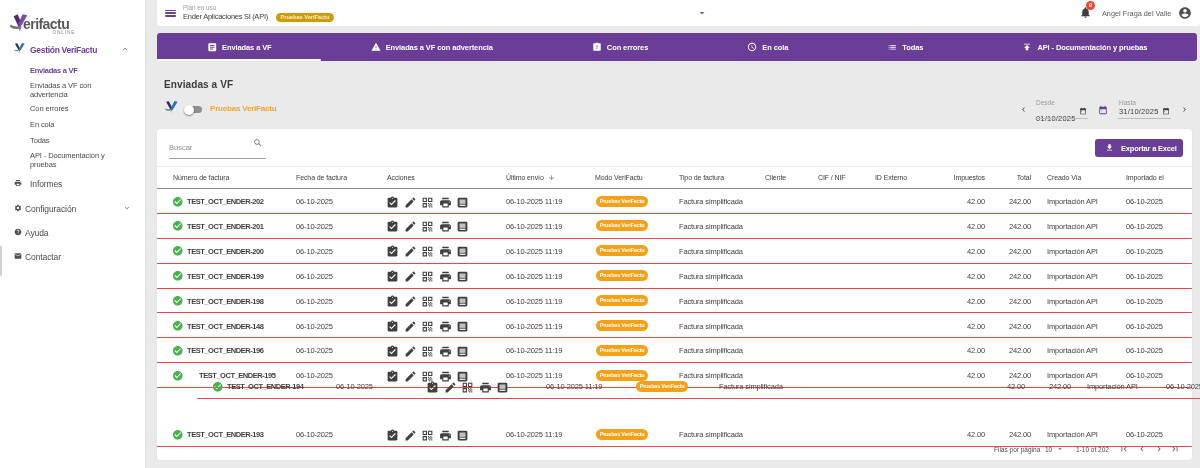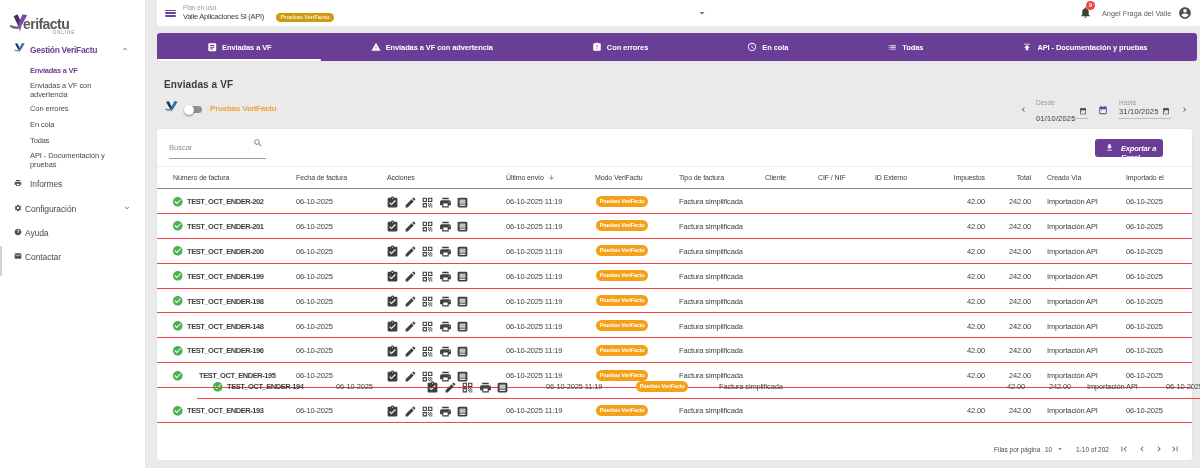--- a/index.html
+++ b/index.html
@@ -91,21 +91,21 @@
       <path d="M7.41 8.59 12 13.17l4.59-4.58L18 10l-6 6-6-6z" fill="#5f5f5f"></path>
     </svg>
 </div>
 <div class="topbar">
 <div class="abs" style="left:8px;top:9.5px;width:10.5px;height:7.5px;display:flex;flex-direction:column;justify-content:space-between;">
       <div style="height:1.6px;background:#6a3e97;border-radius:1px;"></div>
       <div style="height:1.6px;background:#6a3e97;border-radius:1px;"></div>
       <div style="height:1.6px;background:#6a3e97;border-radius:1px;"></div>
     </div>
 <div class="abs" style="left:26px;top:3.5px;font-size:6.3px;color:#9a9a9a;">Plan en uso</div>
-<div class="abs" style="left:26px;top:12px;font-size:7.5px;color:#3c3c3c;letter-spacing:-0.25px;">Valle Aplicaciones Sl (API)</div>
+<div class="abs" style="left:26px;top:12px;font-size:7.5px;color:#3c3c3c;letter-spacing:-0.25px;">Ender Aplicaciones Sl (API)</div>
 <div class="abs" style="left:119px;top:12.5px;height:9px;background:#cf9b0c;border-radius:4.5px;padding:0 4.5px;font-size:5.8px;font-weight:700;color:#f7ecca;line-height:9px;letter-spacing:-0.1px;">Pruebas VeriFactu</div>
 <div class="abs" style="left:539px;top:6.5px;">
       <svg width="12" height="12" viewBox="0 0 24 24">
         <path d="M7 10l5 5 5-5z" fill="#6f6f6f"></path>
       </svg>
     </div>
 <div class="abs" style="left:922px;top:6px;">
       <svg width="13" height="13" viewBox="0 0 24 24">
         <path d="M12 22c1.1 0 2-.9 2-2h-4c0 1.1.89 2 2 2zm6-6v-5c0-3.07-1.64-5.64-4.5-6.32V4c0-.83-.67-1.5-1.5-1.5s-1.5.67-1.5 1.5v.68C7.63 5.36 6 7.92 6 11v5l-2 2v1h16v-1l-2-2z" fill="#3f3f3f"></path>
       </svg>
@@ -196,21 +196,21 @@
   </div>
 <div class="abs" style="left:187px;top:106px;width:15px;height:6.5px;background:#8f8f8f;border-radius:3.5px;"></div>
 <div class="abs" style="left:184px;top:104.5px;width:10px;height:10px;background:#fff;border-radius:50%;box-shadow:0 1px 2px rgba(0,0,0,0.45);"></div>
 <div class="abs" style="left:210px;top:103.5px;font-size:8px;font-weight:700;color:#efa42f;letter-spacing:-0.2px;">Pruebas VeriFactu</div>
 <div class="card">
 <div class="abs" style="left:12px;top:14px;font-size:7.5px;color:#8f8f8f;">Buscar</div>
 <div class="abs" style="left:12px;top:28.5px;width:97px;height:1px;background:#9e9e9e;"></div>
 <svg class="abs" width="10" height="10" viewBox="0 0 24 24" style="left:96px;top:9px;">
       <path d="M15.5 14h-.79l-.28-.27C15.41 12.59 16 11.11 16 9.5 16 5.91 13.09 3 9.5 3S3 5.91 3 9.5 5.91 16 9.5 16c1.61 0 3.09-.59 4.23-1.57l.27.28v.79l5 4.99L20.49 19l-4.99-5zm-6 0C7.01 14 5 11.99 5 9.5S7.01 5 9.5 5 14 7.01 14 9.5 11.99 14 9.5 14z" fill="#757575"></path>
     </svg>
-<div class="abs" style="left:938px;top:10px;width:68px;height:18px;background:#6a3e97;border-radius:3px;color:#fff;font-style:italic;">
+<div class="abs" style="left:938px;top:10px;width:88px;height:18px;background:#6a3e97;border-radius:3px;color:#fff;">
       <span style="position:absolute;left:10px;top:4px;">
         <svg width="9" height="9" viewBox="0 0 24 24">
           <path d="M19 9h-4V3H9v6H5l7 7 7-7zM5 18v2h14v-2H5z" fill="#fff"></path>
         </svg>
       </span>
       <span style="position:absolute;left:26px;top:5px;font-size:7.5px;font-weight:700;letter-spacing:-0.2px;">Exportar a Excel</span>
     </div>
 <div class="thead">
 <div class="th" style="left:16px;">Número de factura</div>
 <div class="th" style="left:139px;">Fecha de factura</div>
@@ -539,21 +539,21 @@
         </svg>
 </div>
 <div class="td" style="left:349px;">06-10-2025 11:19</div>
 <div class="pill">Pruebas VeriFactu</div>
 <div class="td" style="left:522px;">Factura simplificada</div>
 <div class="td" style="left:768px;width:60px;text-align:right;">42.00</div>
 <div class="td" style="left:834px;width:40px;text-align:right;">242.00</div>
 <div class="td" style="left:890px;">Importación API</div>
 <div class="td" style="left:969px;">06-10-2025</div>
 </div>
-<div class="row" style="top:269px;">
+<div class="row" style="top:293px;">
 <div class="abs" style="left:15px;top:6.5px;">
         <svg width="11.5" height="11.5" viewBox="0 0 24 24">
           <path d="M12 2C6.48 2 2 6.48 2 12s4.48 10 10 10 10-4.48 10-10S17.52 2 12 2zm-2 15-5-5 1.41-1.41L10 14.17l7.59-7.59L19 8l-9 9z" fill="#4caf50"></path>
         </svg>
       </div>
 <div class="td num" style="left:30px;">TEST_OCT_ENDER-193</div>
 <div class="td" style="left:139px;">06-10-2025</div>
 <div class="icns">
 <svg width="13" height="13" viewBox="0 0 24 24">
           <path d="M19 3h-4.18C14.4 1.84 13.3 1 12 1c-1.3 0-2.4.84-2.82 2H5c-1.1 0-2 .9-2 2v14c0 1.1.9 2 2 2h14c1.1 0 2-.9 2-2V5c0-1.1-.9-2-2-2zm-7 0c.55 0 1 .45 1 1s-.45 1-1 1-1-.45-1-1 .45-1 1-1zm-2 14-4-4 1.41-1.41L10 14.17l6.59-6.59L18 9l-8 8z" fill="#3f3f3f"></path>

